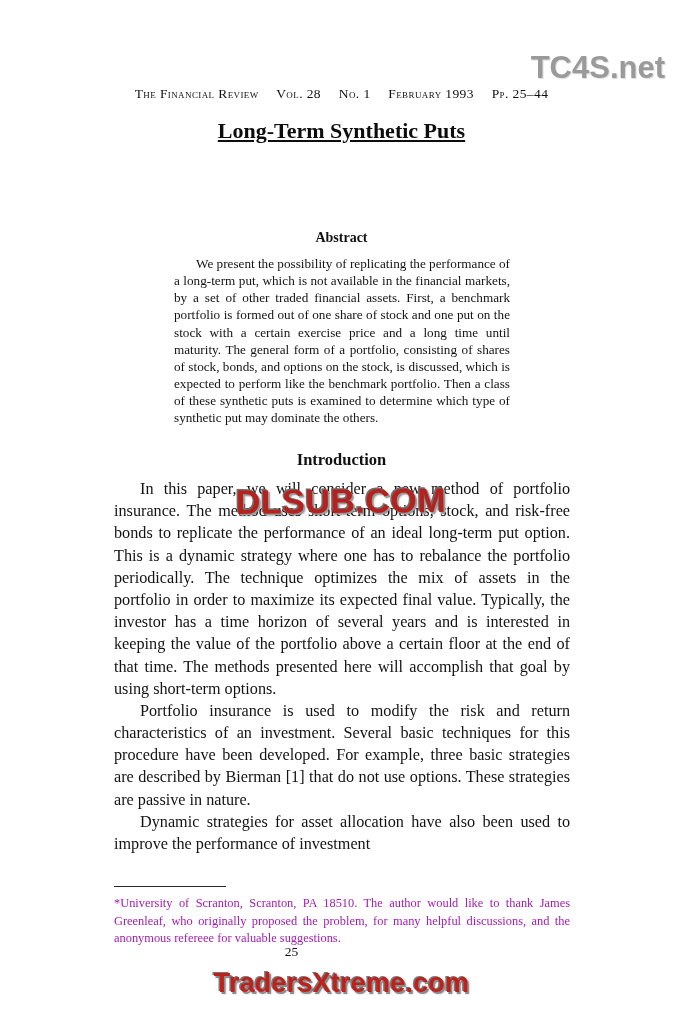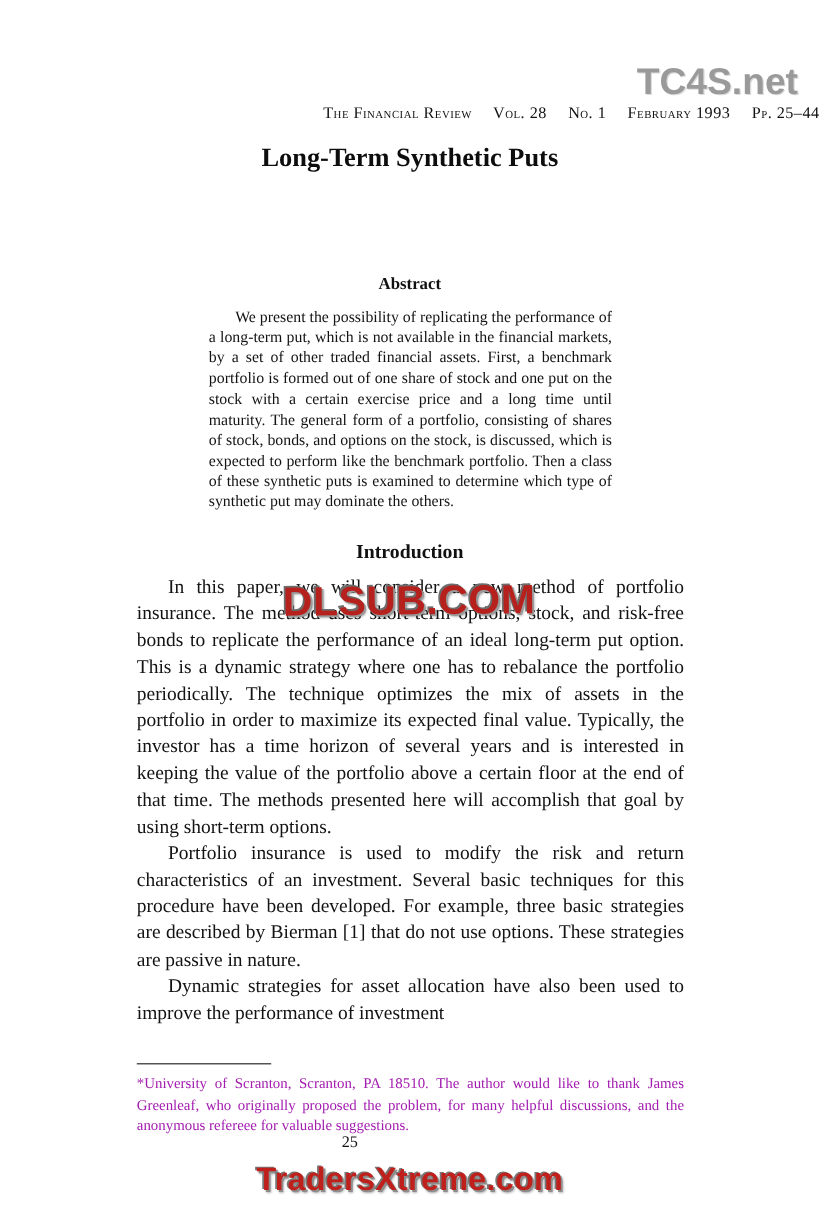--- a/index.html
+++ b/index.html
@@ -35,41 +35,42 @@
     text-shadow: 1px 1px 0 #dddddd;
     margin-top: 36px;
   }
 
   
   .journal-line {
     position: absolute;
     top: 86px;
     left: 0;
     width: 683px;
-    text-align: right;
+    text-align: center;
     font-family: "Liberation Serif", serif;
     font-size: 13.5px;
     font-variant: small-caps;
     letter-spacing: 0.4px;
     color: #111;
   }
   .journal-line span { margin-right: 14px; }
   .journal-line span:last-child { margin-right: 0; }
 
   
   .title {
     position: absolute;
     top: 118px;
     left: 0;
     width: 683px;
     text-align: center;
     font-family: "Liberation Serif", serif;
     font-size: 22px;
     font-weight: bold;
     color: #0d0d0d;
+    text-decoration: underline;
   }
 
   
   .author {
     position: absolute;
     top: 168px;
     left: 0;
     width: 683px;
     text-align: center;
     font-family: "Liberation Serif", serif;

